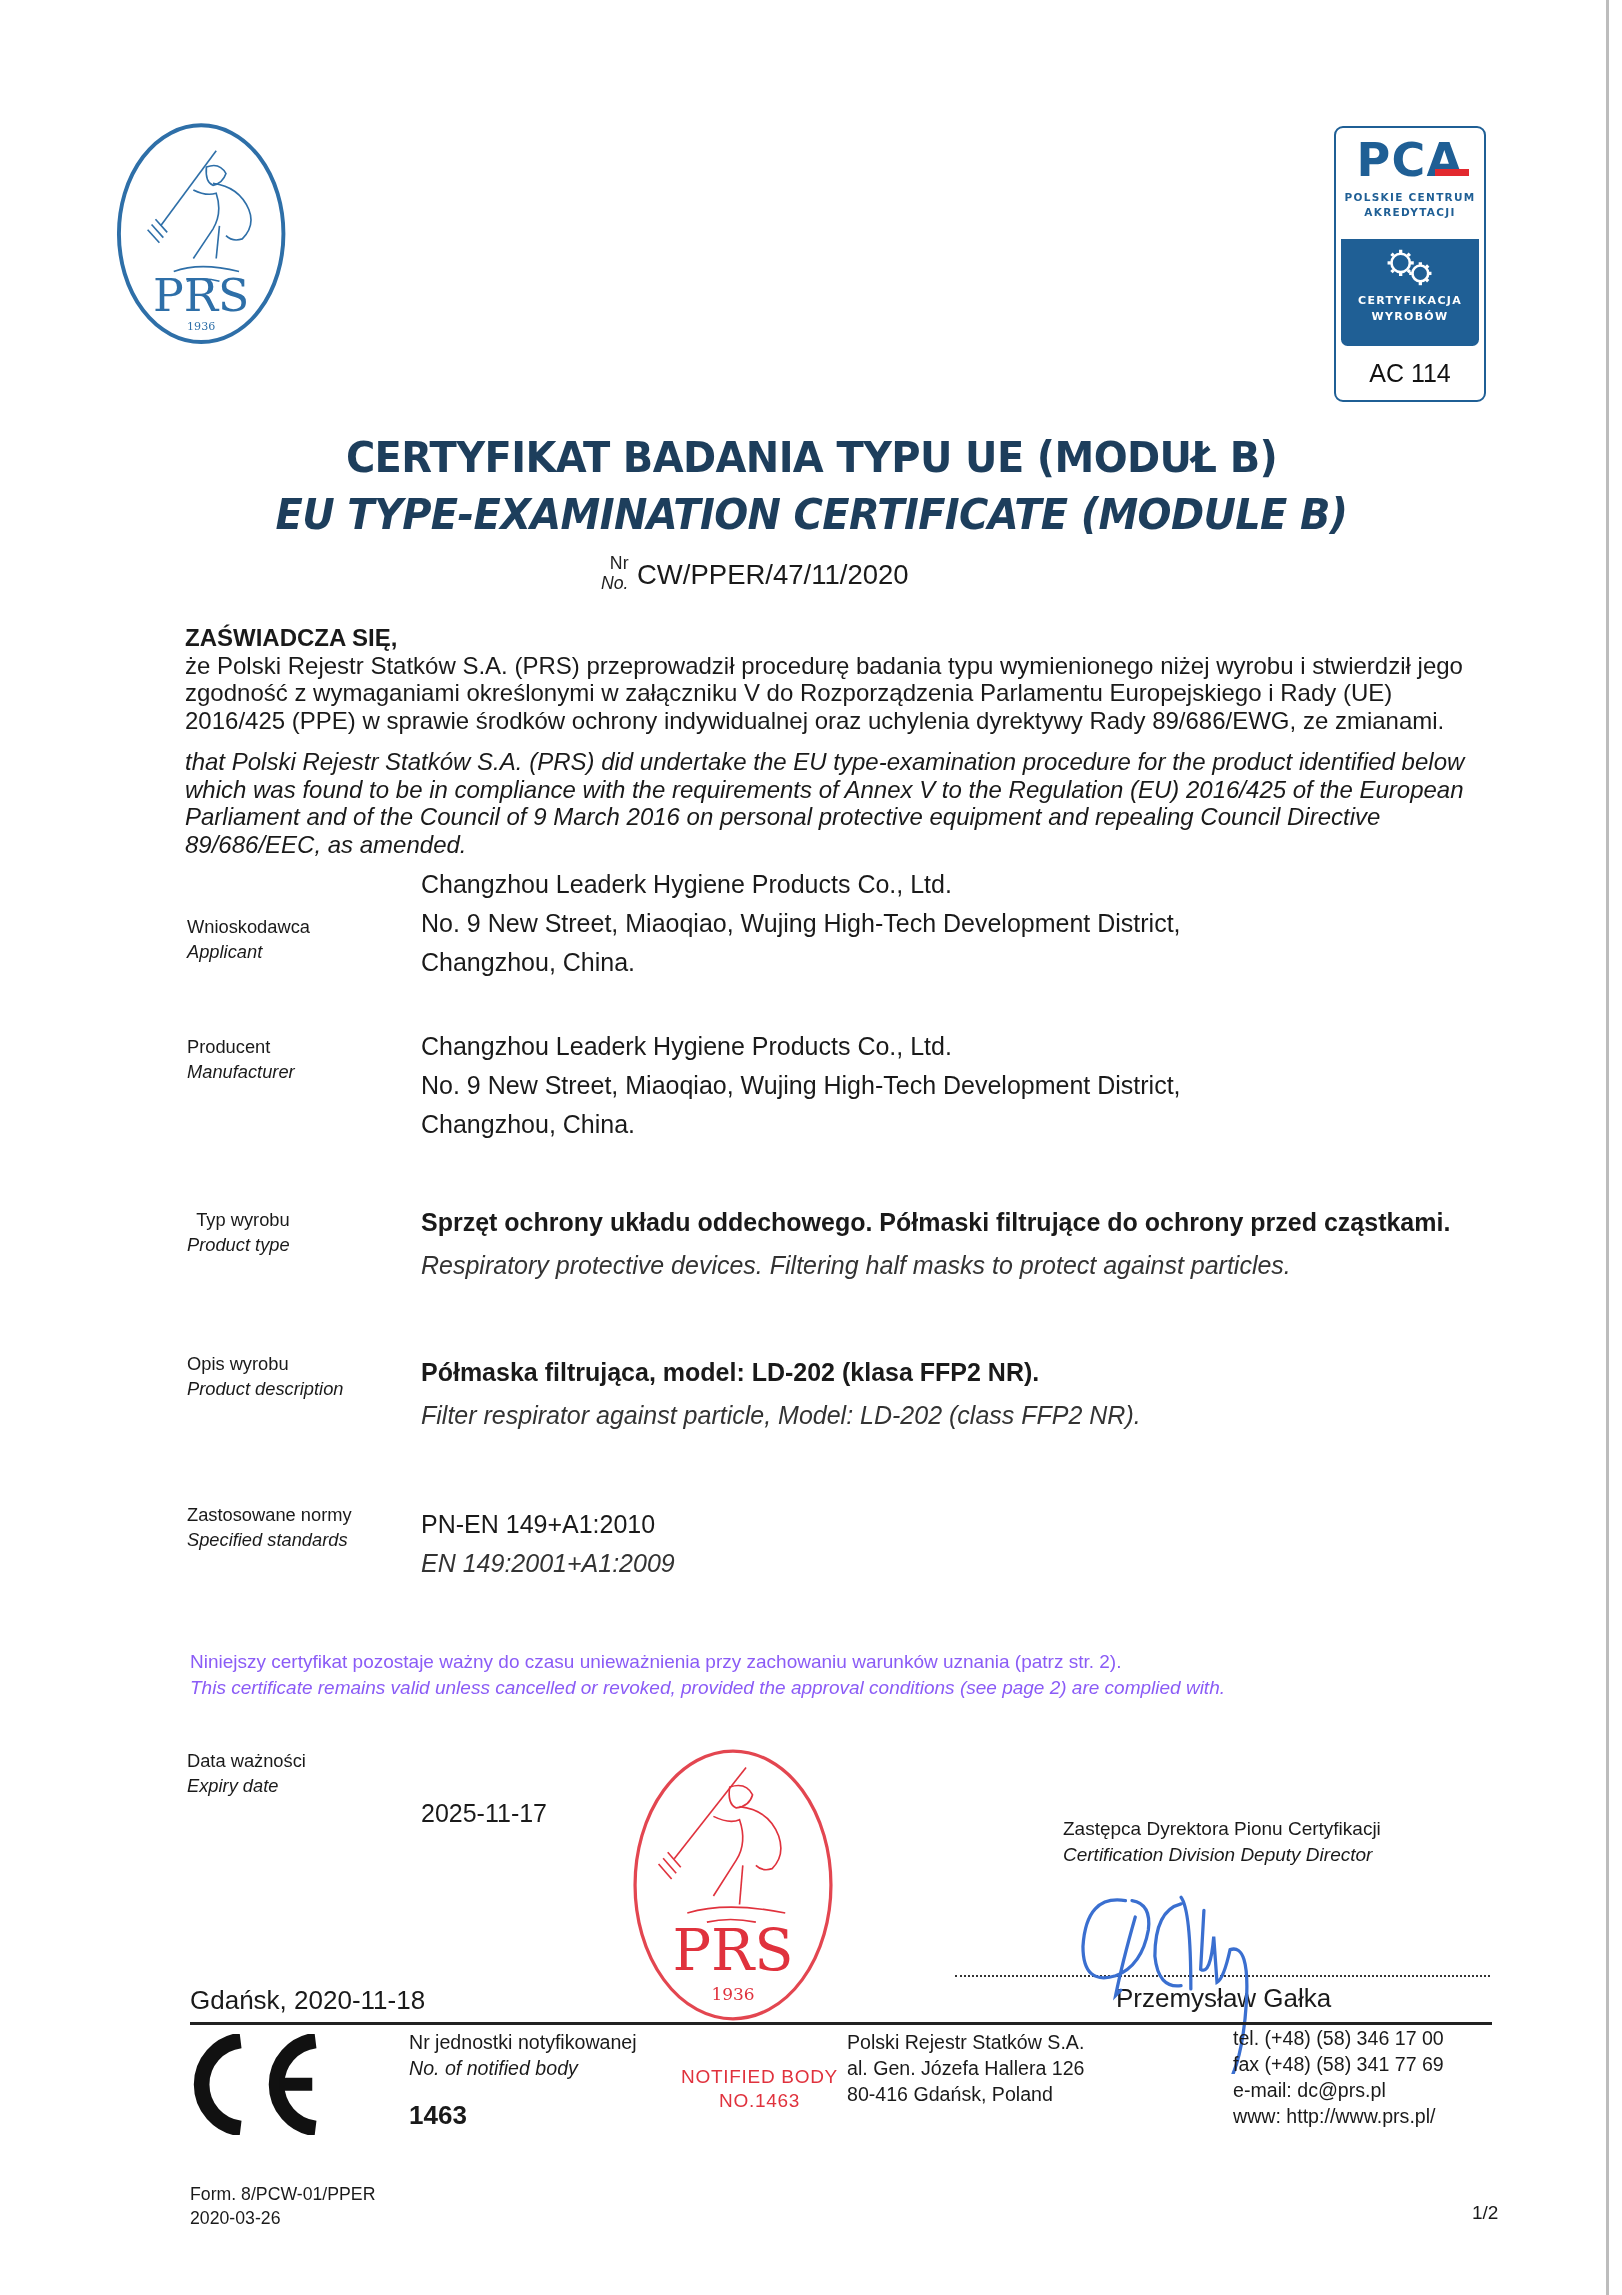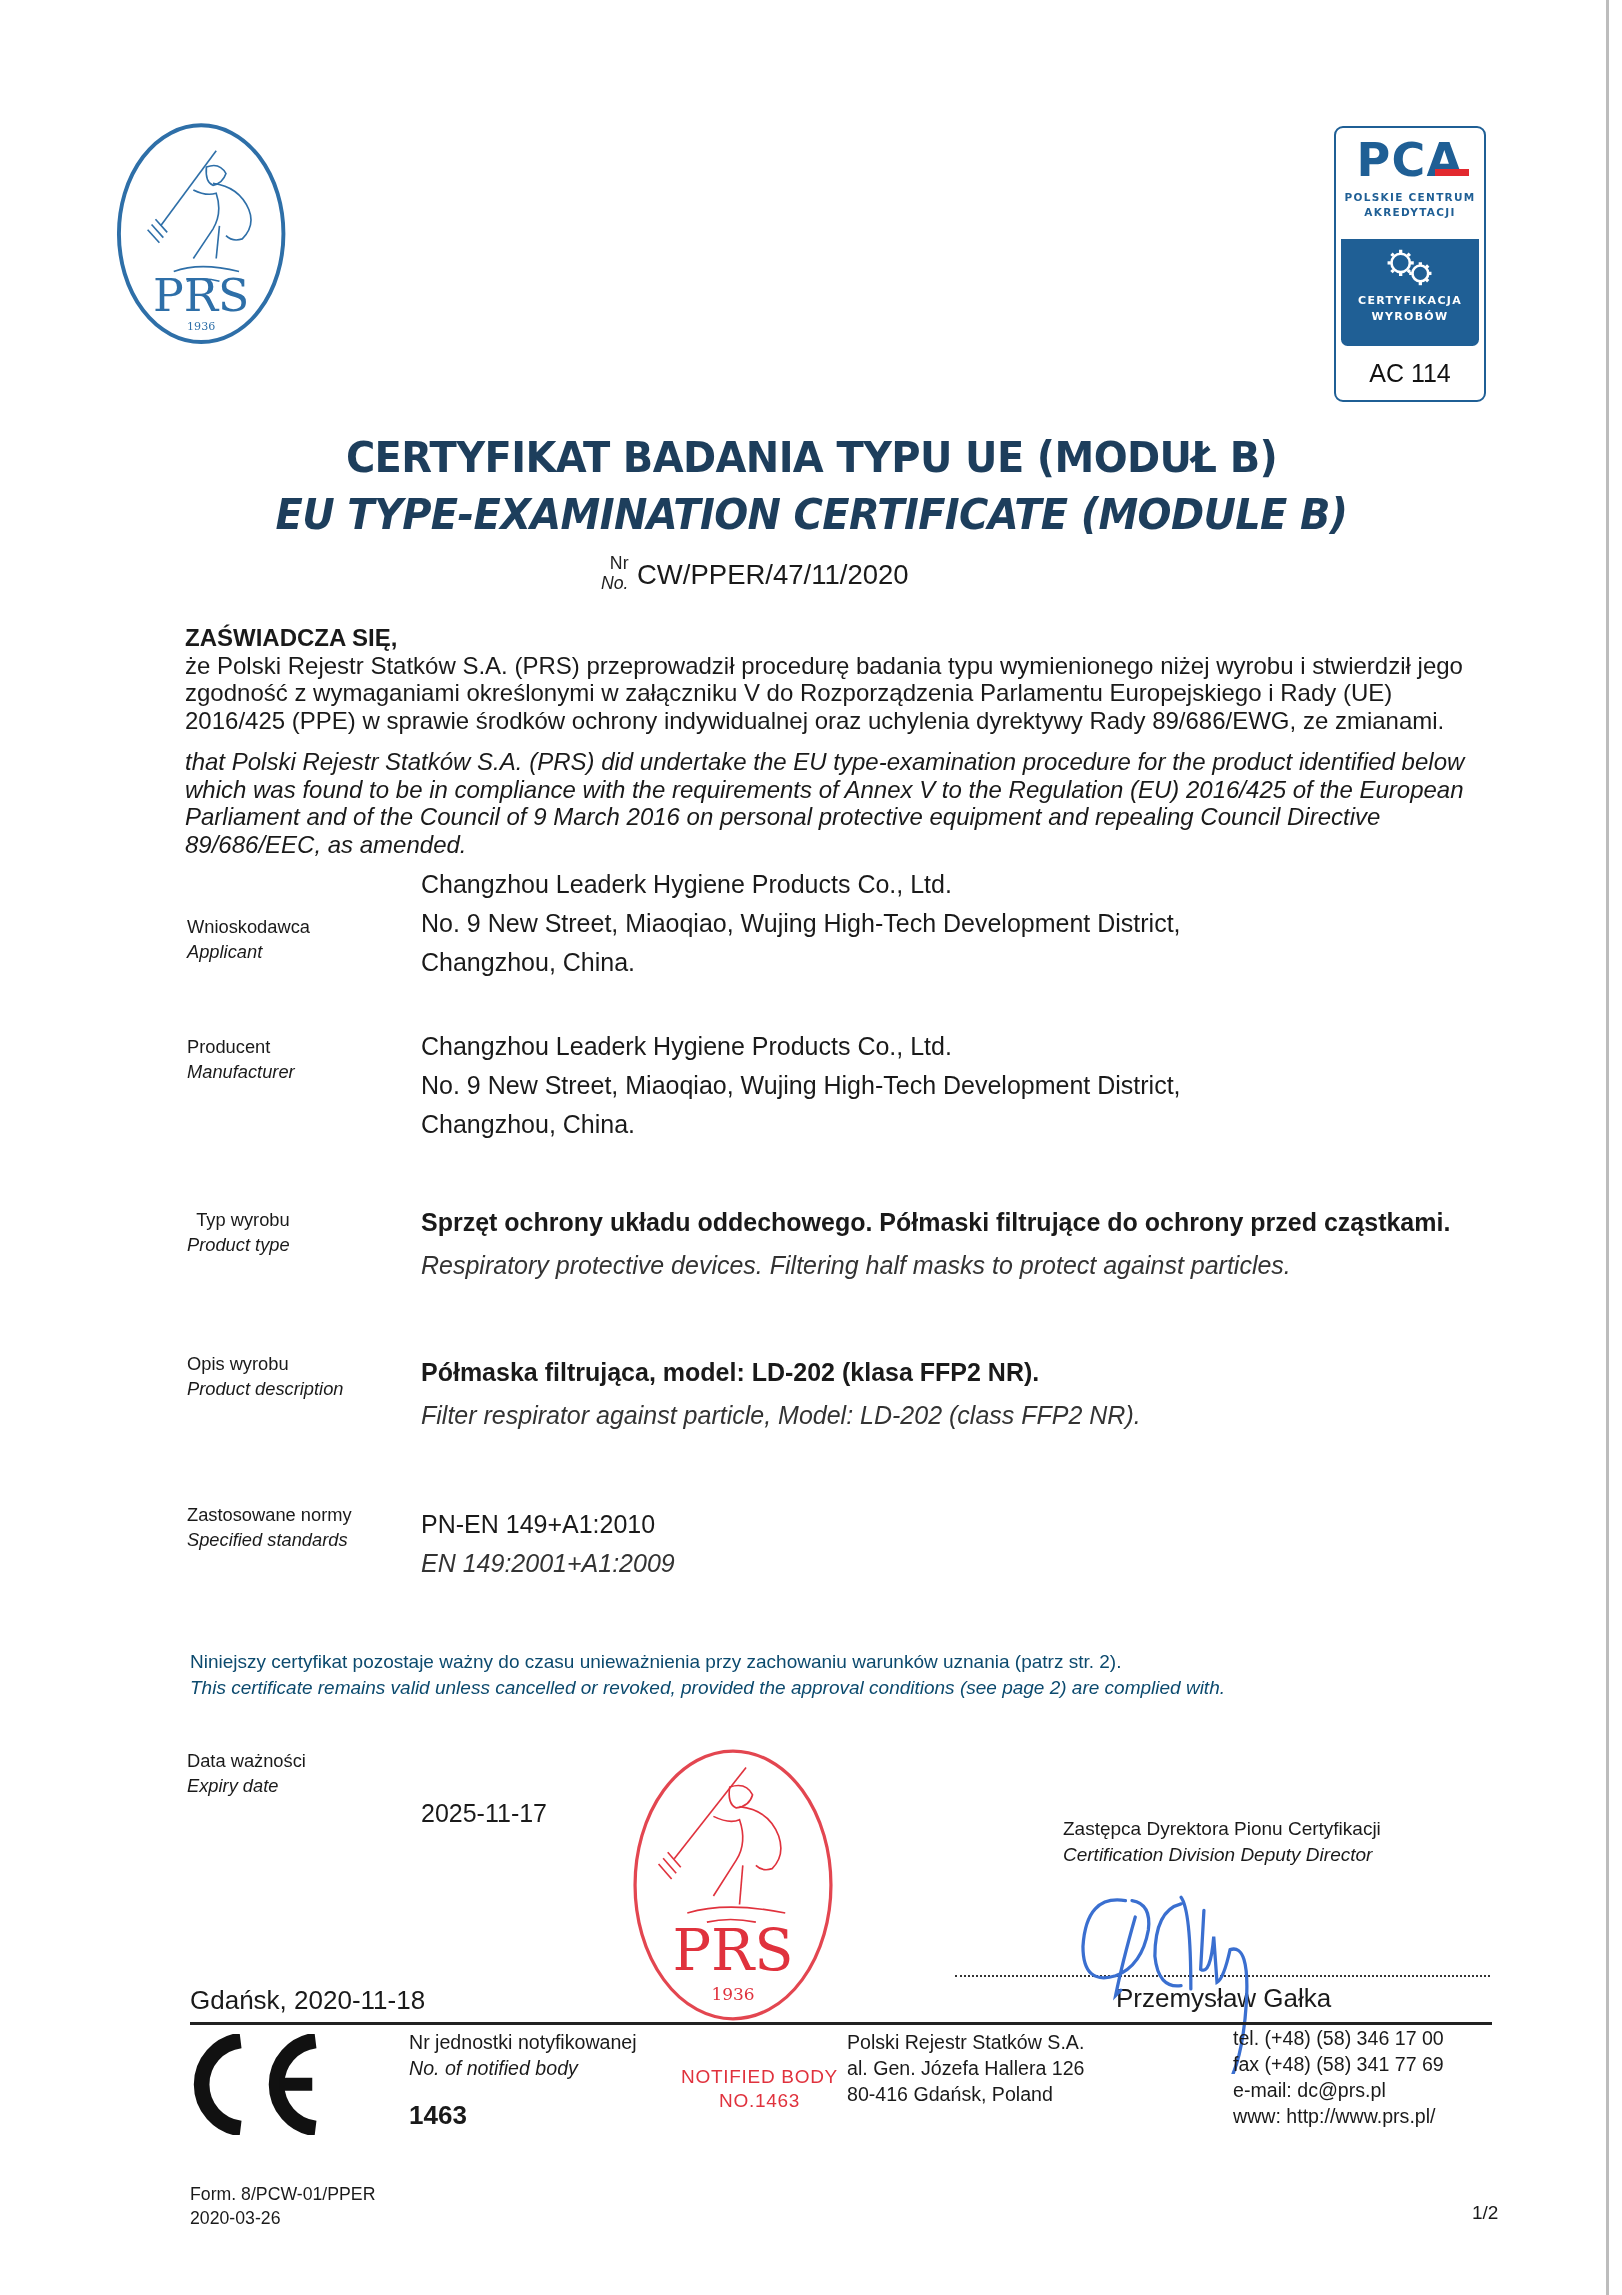--- a/index.html
+++ b/index.html
@@ -35,21 +35,21 @@
   .para .head { font-weight: bold; display: block; }
 
   
   .flabel { left: 187px; font-size: 18.3px; line-height: 25px; color: #1a1a1a; }
   .flabel .en { font-style: italic; display: block; }
   .fval { left: 421px; font-size: 25px; line-height: 39px; color: #1a1a1a; }
   .fval .line { display: block; white-space: nowrap; }
   .fval .b { font-weight: bold; }
   .fval .i { font-style: italic; color: #333; }
 
-  .note { left: 190px; width: 1178px; font-size: 19px; line-height: 26px; color: #0c4a6e; }
+  .note { left: 190px; width: 1178px; font-size: 19px; line-height: 26px; color: #8b5cf6; }
   .note .i { font-style: italic; display: block; }
 
   
   .sig-title { left: 1063px; top: 1816px; font-size: 19px; line-height: 26px; color: #1a1a1a; }
   .sig-title .i { font-style: italic; display: block; }
   .sig-dots { left: 955px; top: 1975px; width: 535px; border-top: 2.6px dotted #333; }
   .sig-name { left: 1116px; top: 1983px; font-size: 26px; color: #1a1a1a; }
   .signature { left: 1047px; top: 1858px; width: 340px; height: 216px; }
 
   .place-date { left: 190px; top: 1985px; font-size: 26px; color: #1a1a1a; }

